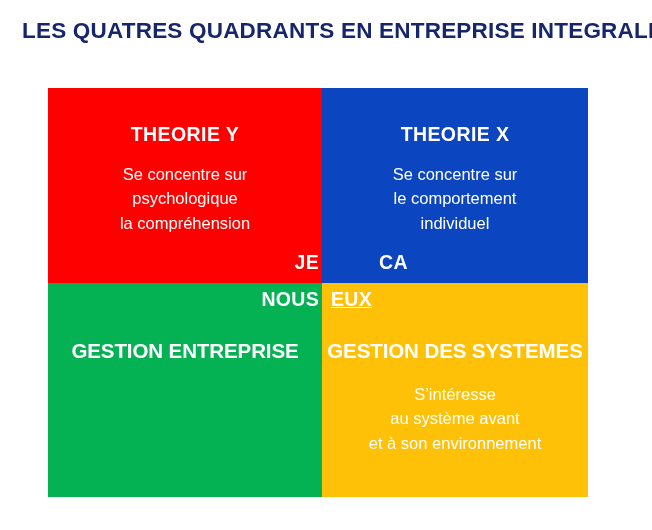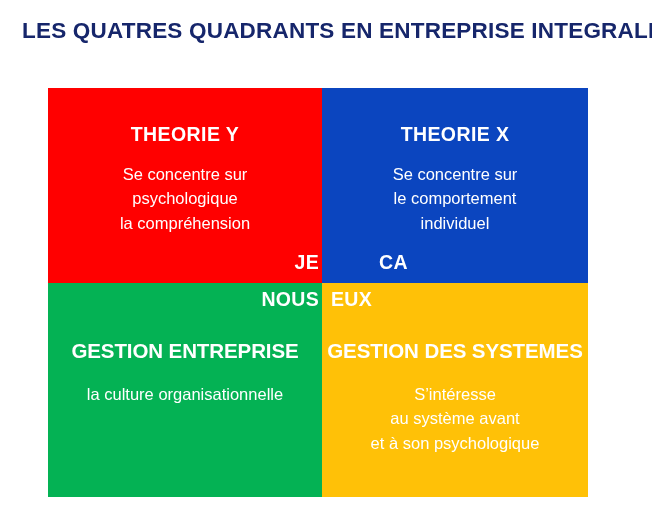--- a/index.html
+++ b/index.html
@@ -128,20 +128,21 @@
   
   .label-nous {
     right: 3px;
     top: 7px;
     margin-left: 16px;
   }
   
   .label-eux {
     left: 9px;
     top: 7px;
+    text-decoration: underline;
   }
 </style>
 </head>
 <body>
 
 <div id="page">
 
   <div id="page-title">LES QUATRES QUADRANTS EN ENTREPRISE INTEGRALE</div>
 
   <div id="quadrant-grid">
@@ -163,28 +164,27 @@
         <span>le comportement</span>
         <span>individuel</span>
       </div>
       <div class="axis-label label-ca">CA</div>
     </div>
 
     <div class="quadrant q-culture">
       <div class="axis-label label-nous">NOUS</div>
       <div class="q-heading">GESTION ENTREPRISE</div>
       <div class="q-body">
-        <span>la culture organisationnelle</span>
       </div>
     </div>
 
     <div class="quadrant q-systems">
       <div class="axis-label label-eux">EUX</div>
       <div class="q-heading">GESTION DES SYSTEMES</div>
       <div class="q-body">
         <span>S’intéresse</span>
         <span>au système avant</span>
-        <span>et à son psychologique</span>
+        <span>et à son environnement</span>
       </div>
     </div>
 
   </div>
 </div>
 
 </body></html>

